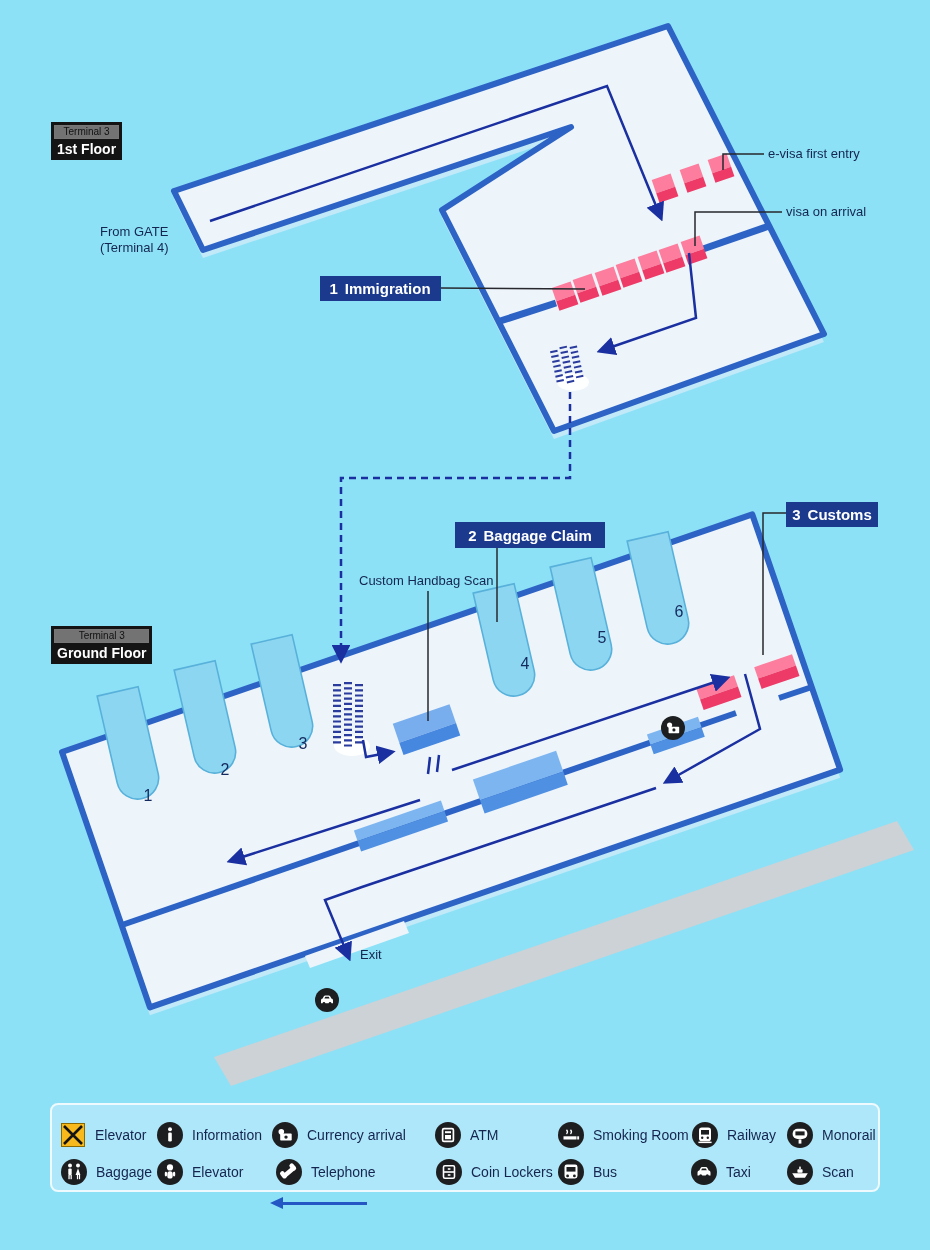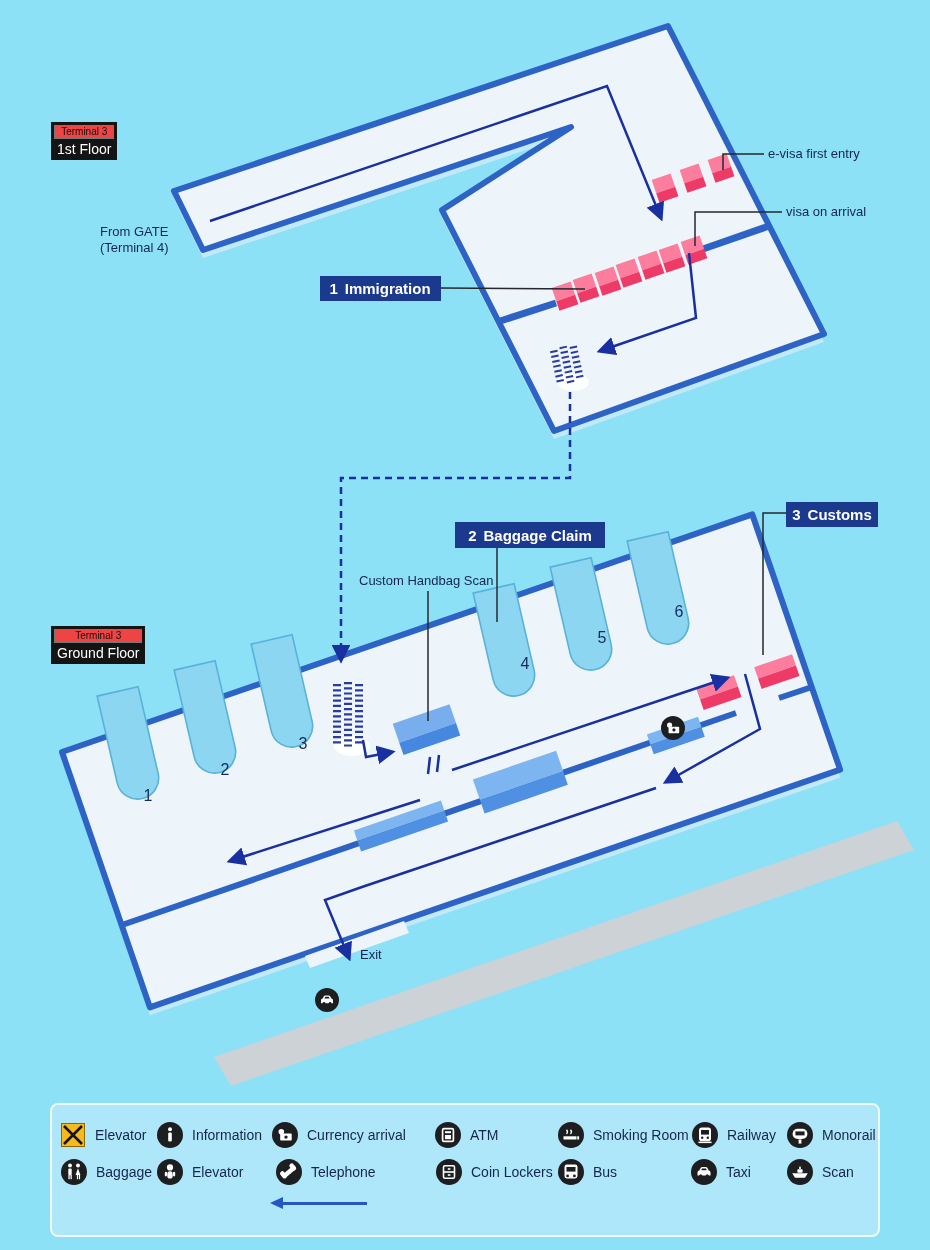--- a/index.html
+++ b/index.html
@@ -2,26 +2,26 @@
 <html><head>
 <meta charset="utf-8">
 <style>
   html,body{margin:0;padding:0}
   body{width:930px;height:1250px;background:#8ce1f7;font-family:"Liberation Sans",sans-serif}
   .stage{position:relative;width:930px;height:1250px;overflow:hidden}
   svg.map{position:absolute;left:0;top:0}
   svg text{font-family:"Liberation Sans",sans-serif}
 
   .flabel{position:absolute;background:#141414;padding:3px;box-sizing:border-box;min-width:64px}
-  .flabel .t{background:#ef4444;border:1px solid #777;color:#111;font-size:10px;line-height:12px;
+  .flabel .t{background:#737373;border:1px solid #777;color:#111;font-size:10px;line-height:12px;
              text-align:center;padding:0 4px;white-space:nowrap}
-  .flabel .f{color:#fff;font-weight:400;font-size:14px;line-height:16px;text-align:center;
+  .flabel .f{color:#fff;font-weight:700;font-size:14px;line-height:16px;text-align:center;
              padding:2px 3px 0;white-space:nowrap}
 
-  .legend{position:absolute;left:50px;top:1103px;width:830px;height:134px;background:#aee7f9;
+  .legend{position:absolute;left:50px;top:1103px;width:830px;height:89px;background:#aee7f9;
           border:2px solid #eefafd;border-radius:8px;box-sizing:border-box}
   .li{position:absolute;display:flex;align-items:center;gap:9px}
   .li span{font-size:14px;color:#15254f;white-space:nowrap}
   .cap-line{position:absolute;height:3px;background:#2456c4}
   .cap-head{position:absolute;width:0;height:0;border-top:6px solid transparent;
             border-bottom:6px solid transparent;border-right:13px solid #2456c4}
   .cap-text{position:absolute;font-size:14px;color:#15254f;white-space:nowrap}
 </style>
 </head>
 <body>

